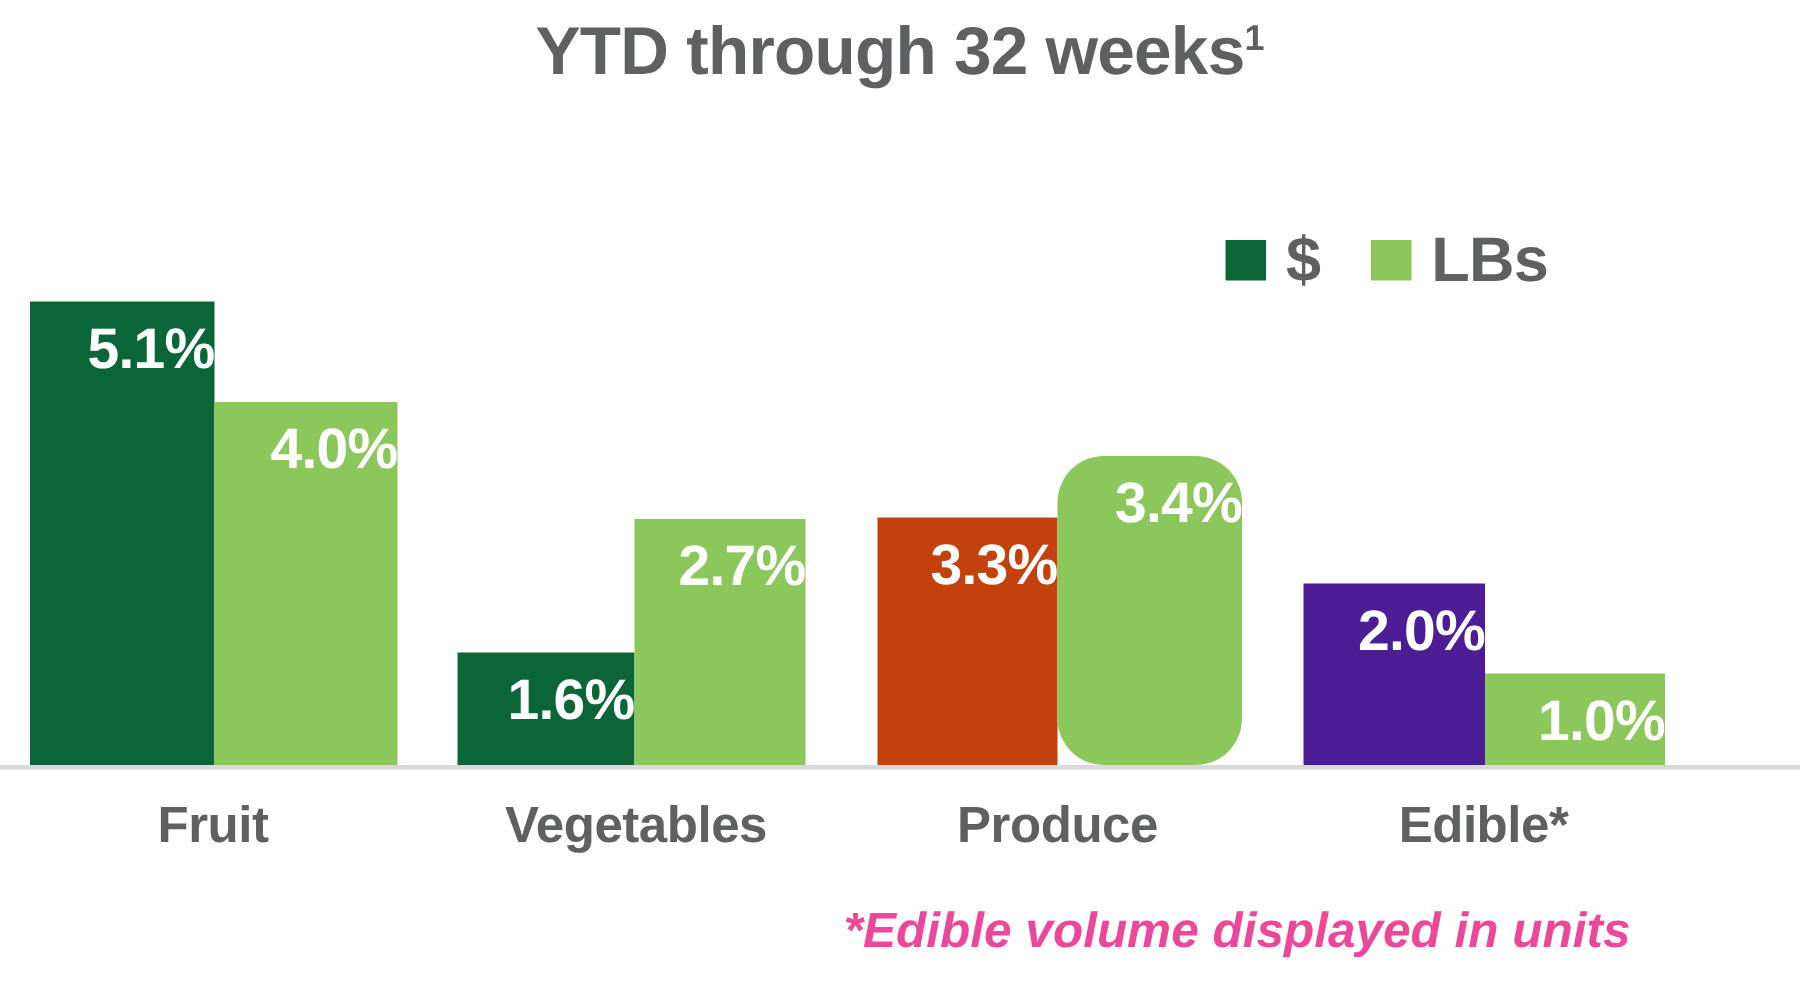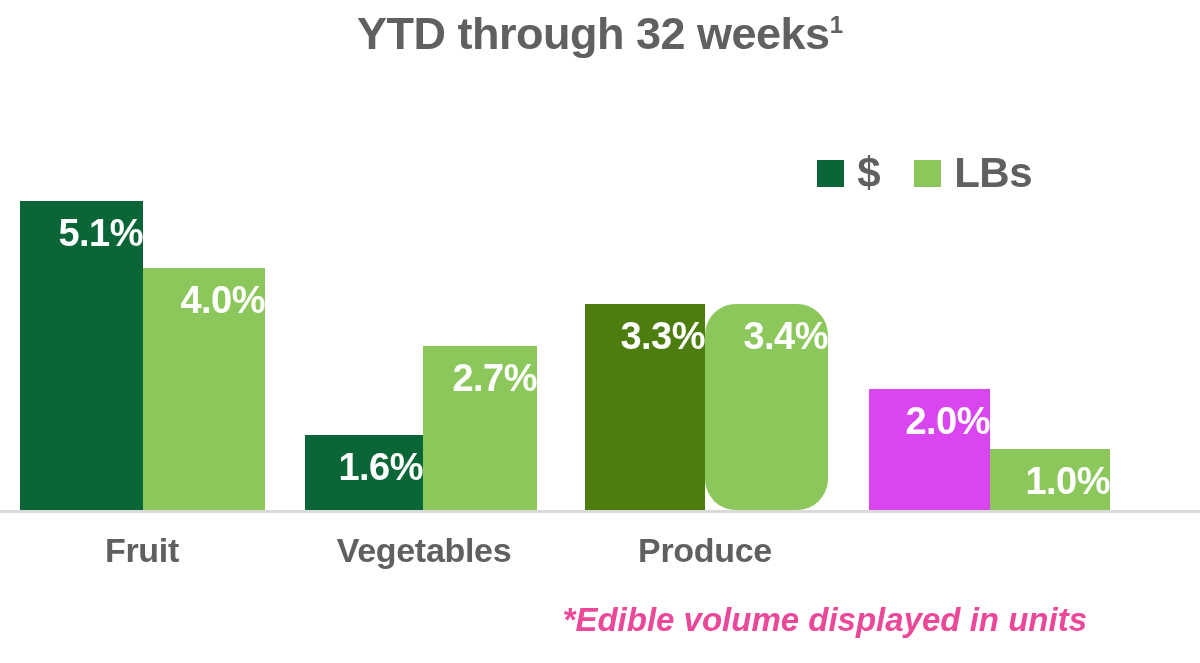--- a/index.html
+++ b/index.html
@@ -153,34 +153,35 @@
       </div>
       <div class="bar" style="left: 143px; width: 122px; height: 242.4px; background: rgb(140, 199, 91);">
         <span class="bar-value">4.0%</span>
       </div>
       <div class="bar" style="left: 305px; width: 118px; height: 75px; background: rgb(10, 102, 54);">
         <span class="bar-value">1.6%</span>
       </div>
       <div class="bar" style="left: 423px; width: 114px; height: 163.62px; background: rgb(140, 199, 91);">
         <span class="bar-value">2.7%</span>
       </div>
-      <div class="bar" style="left: 585px; width: 120px; height: 206px; background: #4d7c0f;">
+      <div class="bar" style="left: 585px; width: 120px; height: 165px; background: #c2410c;">
         <span class="bar-value">3.3%</span>
       </div>
       <div class="bar" style="left: 705px; width: 123px; height: 206.04px; background: rgb(140, 199, 91); border-radius: 31px;">
         <span class="bar-value">3.4%</span>
       </div>
-      <div class="bar" style="left: 869px; width: 121px; height: 121.2px; background: #d946ef;">
+      <div class="bar" style="left: 869px; width: 121px; height: 121.2px; background: #4c1d95;">
         <span class="bar-value">2.0%</span>
       </div>
       <div class="bar" style="left: 990px; width: 120px; height: 60.6px; background: rgb(140, 199, 91);">
         <span class="bar-value">1.0%</span>
       </div>
     </div>
 
   <div id="baseline"></div>
 
   <div id="footnote">*Edible volume displayed in units</div>
 
 <div class="cat-label" style="left: -8px; width: 300px;">Fruit</div>
     <div class="cat-label" style="left: 274px; width: 300px;">Vegetables</div>
     <div class="cat-label" style="left: 555px; width: 300px;">Produce</div>
+    <div class="cat-label" style="left: 839px; width: 300px;">Edible*</div>
   </div>
 
 </body></html>

